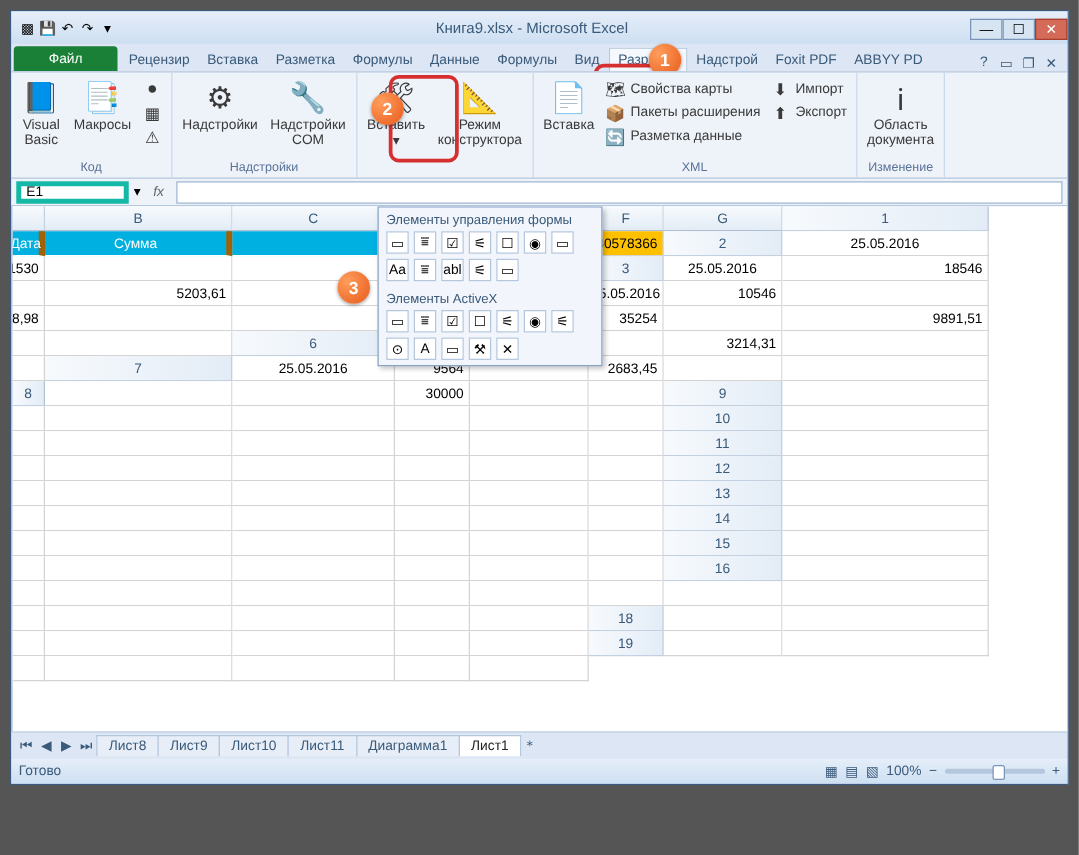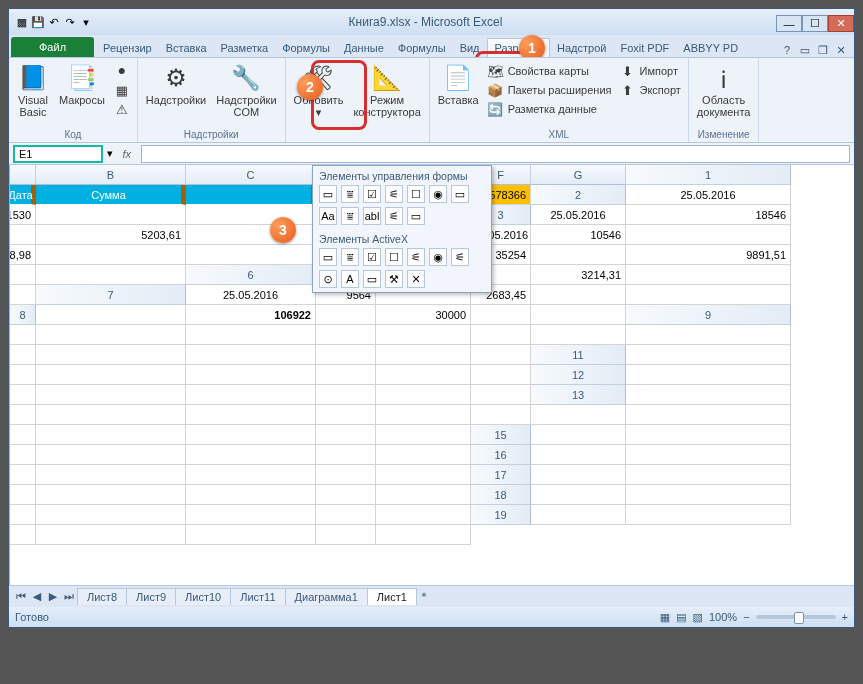--- a/index.html
+++ b/index.html
@@ -23,35 +23,35 @@
 .rgroup-items{flex:1;display:flex;align-items:flex-start;gap:2px}
 .rgroup-label{text-align:center;font-size:10px;color:#5a7296;padding:2px 0}
 .big-btn{display:flex;flex-direction:column;align-items:center;justify-content:flex-start;padding:2px 4px;text-align:center;font-size:10.5px;color:#3a3a3a;cursor:pointer;min-width:40px}
 .big-btn .ic{width:32px;height:32px;display:flex;justify-content:center;align-items:center;font-size:24px}
 .small-list{display:flex;flex-direction:column;gap:1px;padding-top:2px}
 .small-item{display:flex;align-items:center;gap:4px;font-size:10.5px;color:#3a3a3a;padding:1px 3px;cursor:pointer}
 .small-item .sic{width:16px;height:16px;display:inline-flex;justify-content:center;align-items:center;font-size:13px}
 .callout{position:absolute;border:3px solid #d62f2f;border-radius:8px;pointer-events:none}
 .call-badge{position:absolute;width:26px;height:26px;border-radius:50%;background:radial-gradient(circle at 30% 30%,#ff9d5c,#e85a1a);color:#fff;font-weight:bold;font-size:14px;display:flex;justify-content:center;align-items:center;box-shadow:0 1px 3px rgba(0,0,0,.4)}
 .formula-bar{height:22px;background:#eef3fa;border-bottom:1px solid #b5c7dd;display:flex;align-items:center;padding:0 4px;gap:4px}
-.namebox{width:90px;height:18px;background:#fff;border:2px solid #14b8a6;display:flex;align-items:center;padding:0 4px;font-size:11px}
+.namebox{width:90px;height:18px;background:#fff;border:4px solid #14b8a6;display:flex;align-items:center;padding:0 4px;font-size:11px}
 .fx-lbl{font-style:italic;color:#666;padding:0 6px}
 .fx-input{flex:1;height:18px;background:#fff;border:1px solid #9db4d2}
 .grid-area{background:#fff;position:relative;height:420px;overflow:hidden;border-left:1px solid #9db4d2}
 .grid{display:grid;grid-template-columns:26px 150px 130px 60px 95px 60px 95px 165px;grid-auto-rows:20px}
 .colh{background:linear-gradient(#f7fafd,#e3ecf6);border-right:1px solid #c3d0e0;border-bottom:1px solid #b0c0d4;display:flex;justify-content:center;align-items:center;color:#3a5a7a;font-size:11px}
 .rowh{background:linear-gradient(to right,#f7fafd,#e3ecf6);border-right:1px solid #b0c0d4;border-bottom:1px solid #c3d0e0;display:flex;justify-content:center;align-items:center;color:#3a5a7a;font-size:11px}
 .cell{border-right:1px solid #d4d4d4;border-bottom:1px solid #d4d4d4;display:flex;align-items:center;padding:0 4px;font-size:11px;background:#fff}
 .cell.hdr{background:#00b0e0;color:#fff;justify-content:center;border-right:5px solid #a16207;border-bottom:1px solid #fff}
 .cell.num{justify-content:flex-end}
 .cell.ctr{justify-content:center}
 .cell.bold{font-weight:bold}
 .cell.yel{background:#ffc000}
 .sel-cell{outline:2px solid #000;outline-offset:-1px}
-.dropdown{position:absolute;left:302px;top:0;width:180px;background:#f2f5fb;border:1px solid #8aa3c4;box-shadow:2px 2px 4px rgba(0,0,0,.25);z-index:5}
+.dropdown{position:absolute;left:292px;top:0;width:180px;background:#f2f5fb;border:1px solid #8aa3c4;box-shadow:2px 2px 4px rgba(0,0,0,.25);z-index:5}
 .dd-section{padding:4px 6px}
 .dd-title{font-size:10.5px;color:#3a5a7a;padding-bottom:3px}
 .dd-icons{display:flex;flex-wrap:wrap;gap:4px}
 .dd-ic{width:18px;height:18px;border:1px solid #b5c7dd;background:#fff;display:flex;justify-content:center;align-items:center;font-size:11px;cursor:pointer}
 .sheet-tabs{height:22px;background:#dce6f4;border-top:1px solid #b5c7dd;display:flex;align-items:center;padding:0 4px;font-size:10.5px}
 .nav-btn{width:16px;height:16px;display:flex;justify-content:center;align-items:center;color:#3a5a7a;cursor:pointer}
 .stab{padding:2px 9px;background:#e8eef7;border:1px solid #b5c7dd;border-bottom:none;margin-right:-1px;cursor:pointer;color:#3a5a7a}
 .stab.active{background:#fff;font-weight:normal;color:#222}
 .status-bar{height:20px;background:linear-gradient(#e6eef9,#cddff2);display:flex;align-items:center;padding:0 6px;font-size:10.5px;color:#3a5a7a}
 .sb-right{margin-left:auto;display:flex;align-items:center;gap:6px}
@@ -140,21 +140,21 @@
             <span style="white-space:pre-line">Надстройки
 COM</span>
           </div>
       </div>
       <div class="rgroup-label">Надстройки</div>
     </div>
     <div class="rgroup" style="position:relative">
       <div class="rgroup-items">
         <div class="big-btn">
             <div class="ic">🛠</div>
-            <span>Обновить</span>
+            <span>Вставить</span>
             <span>▾</span>
           </div>
         <div class="big-btn">
             <div class="ic">📐</div>
             <span style="white-space:pre-line">Режим
 конструктора</span>
           </div>
       </div>
       <div class="rgroup-label"></div>
     </div>
@@ -266,33 +266,33 @@
         <div class="cell"></div>
         <div class="rowh">7</div>
         <div class="cell ctr">25.05.2016</div>
         <div class="cell num">9564</div>
         <div class="cell"></div>
         <div class="cell num">2683,45</div>
         <div class="cell"></div>
         <div class="cell"></div>
         <div class="rowh">8</div>
         <div class="cell ctr"></div>
-        <div class="cell num bold">106922</div>
         <div class="cell"></div>
         <div class="cell num">30000</div>
         <div class="cell"></div>
         <div class="cell"></div>
         <div class="rowh">9</div>
         <div class="cell"></div>
         <div class="cell"></div>
         <div class="cell"></div>
         <div class="cell"></div>
         <div class="cell"></div>
         <div class="cell"></div>
         <div class="cell"></div>
+        <div class="rowh">10</div>
         <div class="cell"></div>
         <div class="cell"></div>
         <div class="cell"></div>
         <div class="cell"></div>
         <div class="cell"></div>
         <div class="cell"></div>
         <div class="cell"></div>
         <div class="rowh">11</div>
         <div class="cell"></div>
         <div class="cell"></div>
@@ -310,20 +310,21 @@
         <div class="cell"></div>
         <div class="cell"></div>
         <div class="rowh">13</div>
         <div class="cell"></div>
         <div class="cell"></div>
         <div class="cell"></div>
         <div class="cell"></div>
         <div class="cell"></div>
         <div class="cell"></div>
         <div class="cell"></div>
+        <div class="rowh">14</div>
         <div class="cell"></div>
         <div class="cell"></div>
         <div class="cell"></div>
         <div class="cell"></div>
         <div class="cell"></div>
         <div class="cell"></div>
         <div class="cell"></div>
         <div class="rowh">15</div>
         <div class="cell"></div>
         <div class="cell"></div>
@@ -333,21 +334,20 @@
         <div class="cell"></div>
         <div class="cell"></div>
         <div class="rowh">16</div>
         <div class="cell"></div>
         <div class="cell"></div>
         <div class="cell"></div>
         <div class="cell"></div>
         <div class="cell"></div>
         <div class="cell"></div>
         <div class="cell"></div>
-        <div class="rowh">17</div>
         <div class="cell"></div>
         <div class="cell"></div>
         <div class="cell"></div>
         <div class="cell"></div>
         <div class="cell"></div>
         <div class="cell"></div>
         <div class="cell"></div>
         <div class="rowh">18</div>
         <div class="cell"></div>
         <div class="cell"></div>

